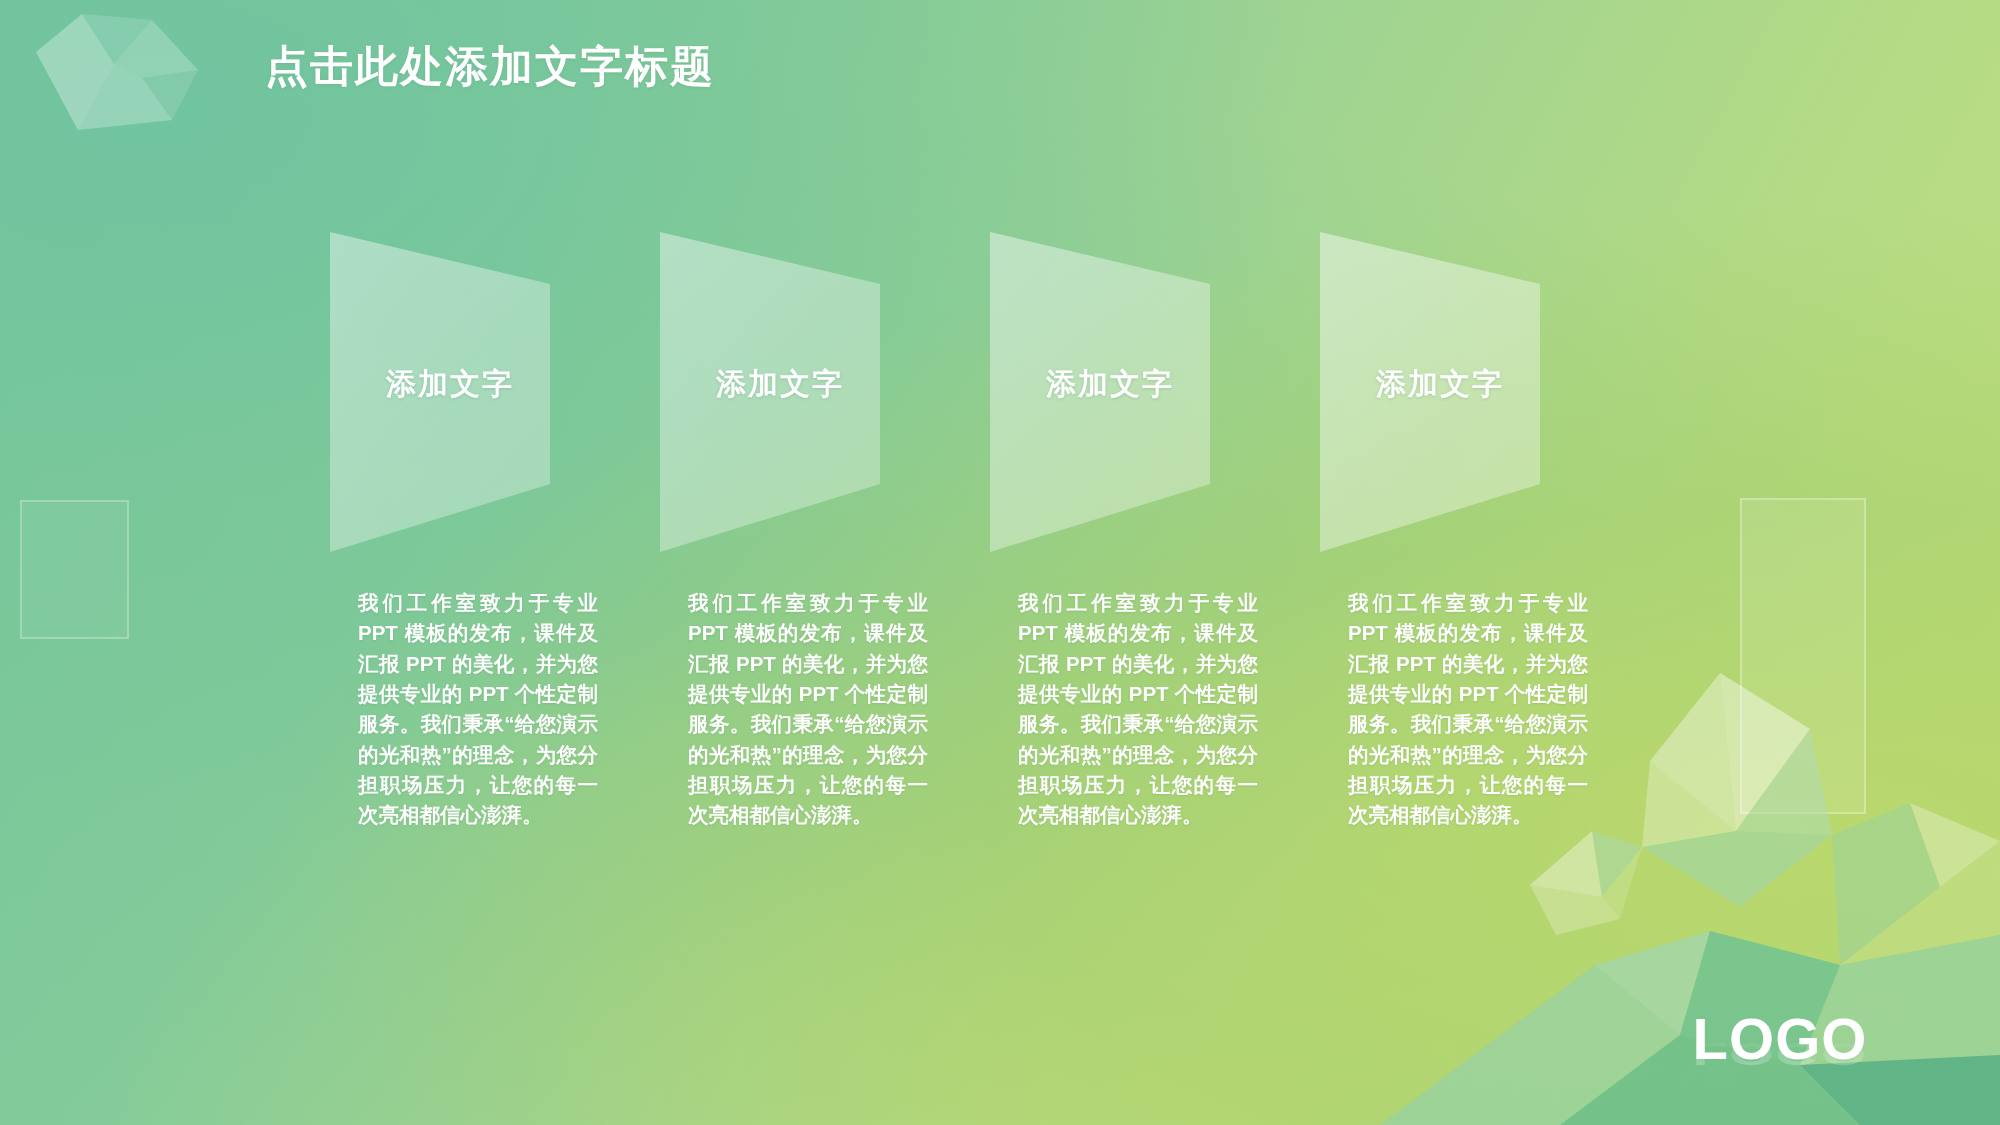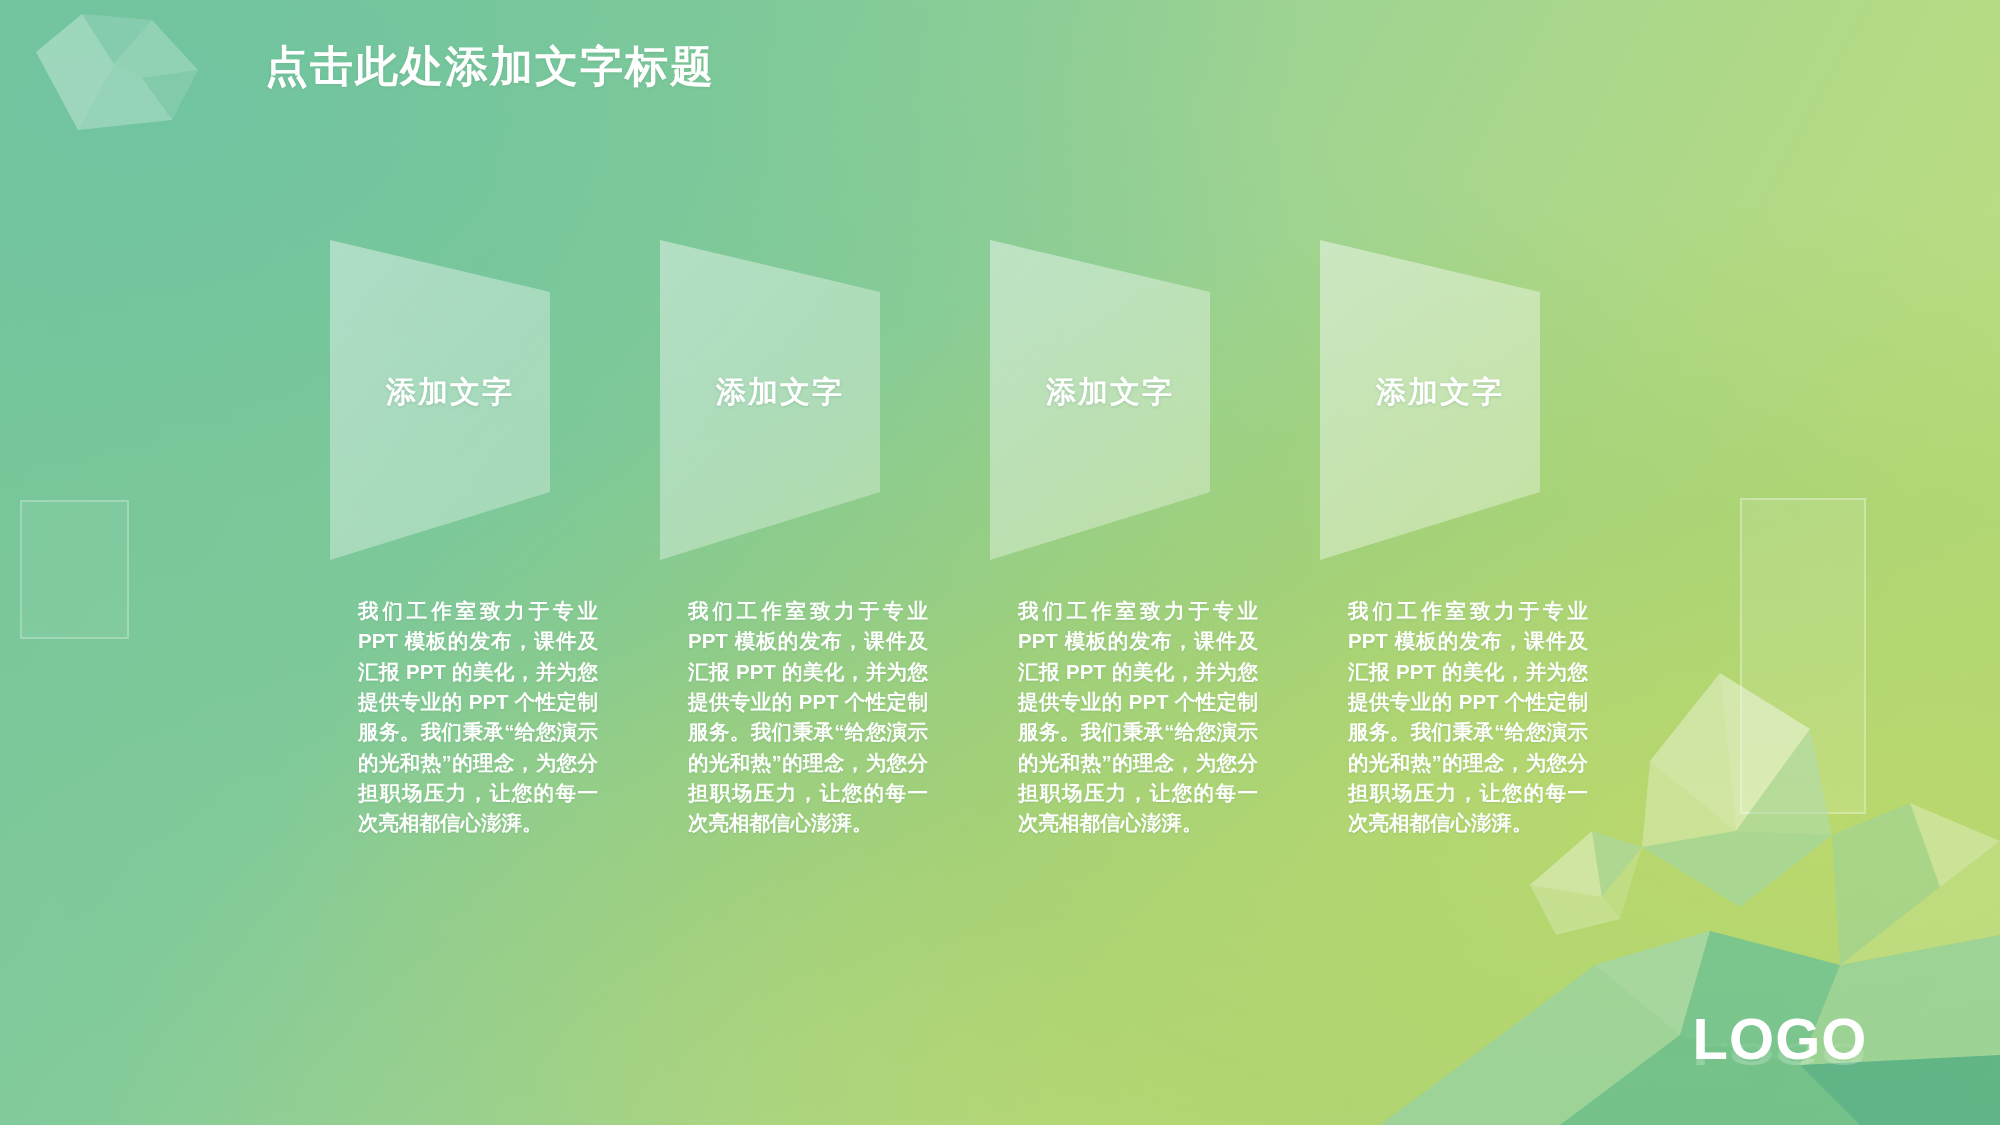--- a/index.html
+++ b/index.html
@@ -65,21 +65,21 @@
   }
 
   
   .columns {
     position: absolute;
     left: 0; top: 0;
     width: 2000px; height: 1125px;
   }
   .col {
     position: absolute;
-    top: 240px;
+    top: 232px;
     width: 330px;
   }
   .col-0 { left: 330px; }
   .col-1 { left: 660px; }
   .col-2 { left: 990px; }
   .col-3 { left: 1320px; }
 
   .trapezoid-wrap {
     position: relative;
     width: 270px;

